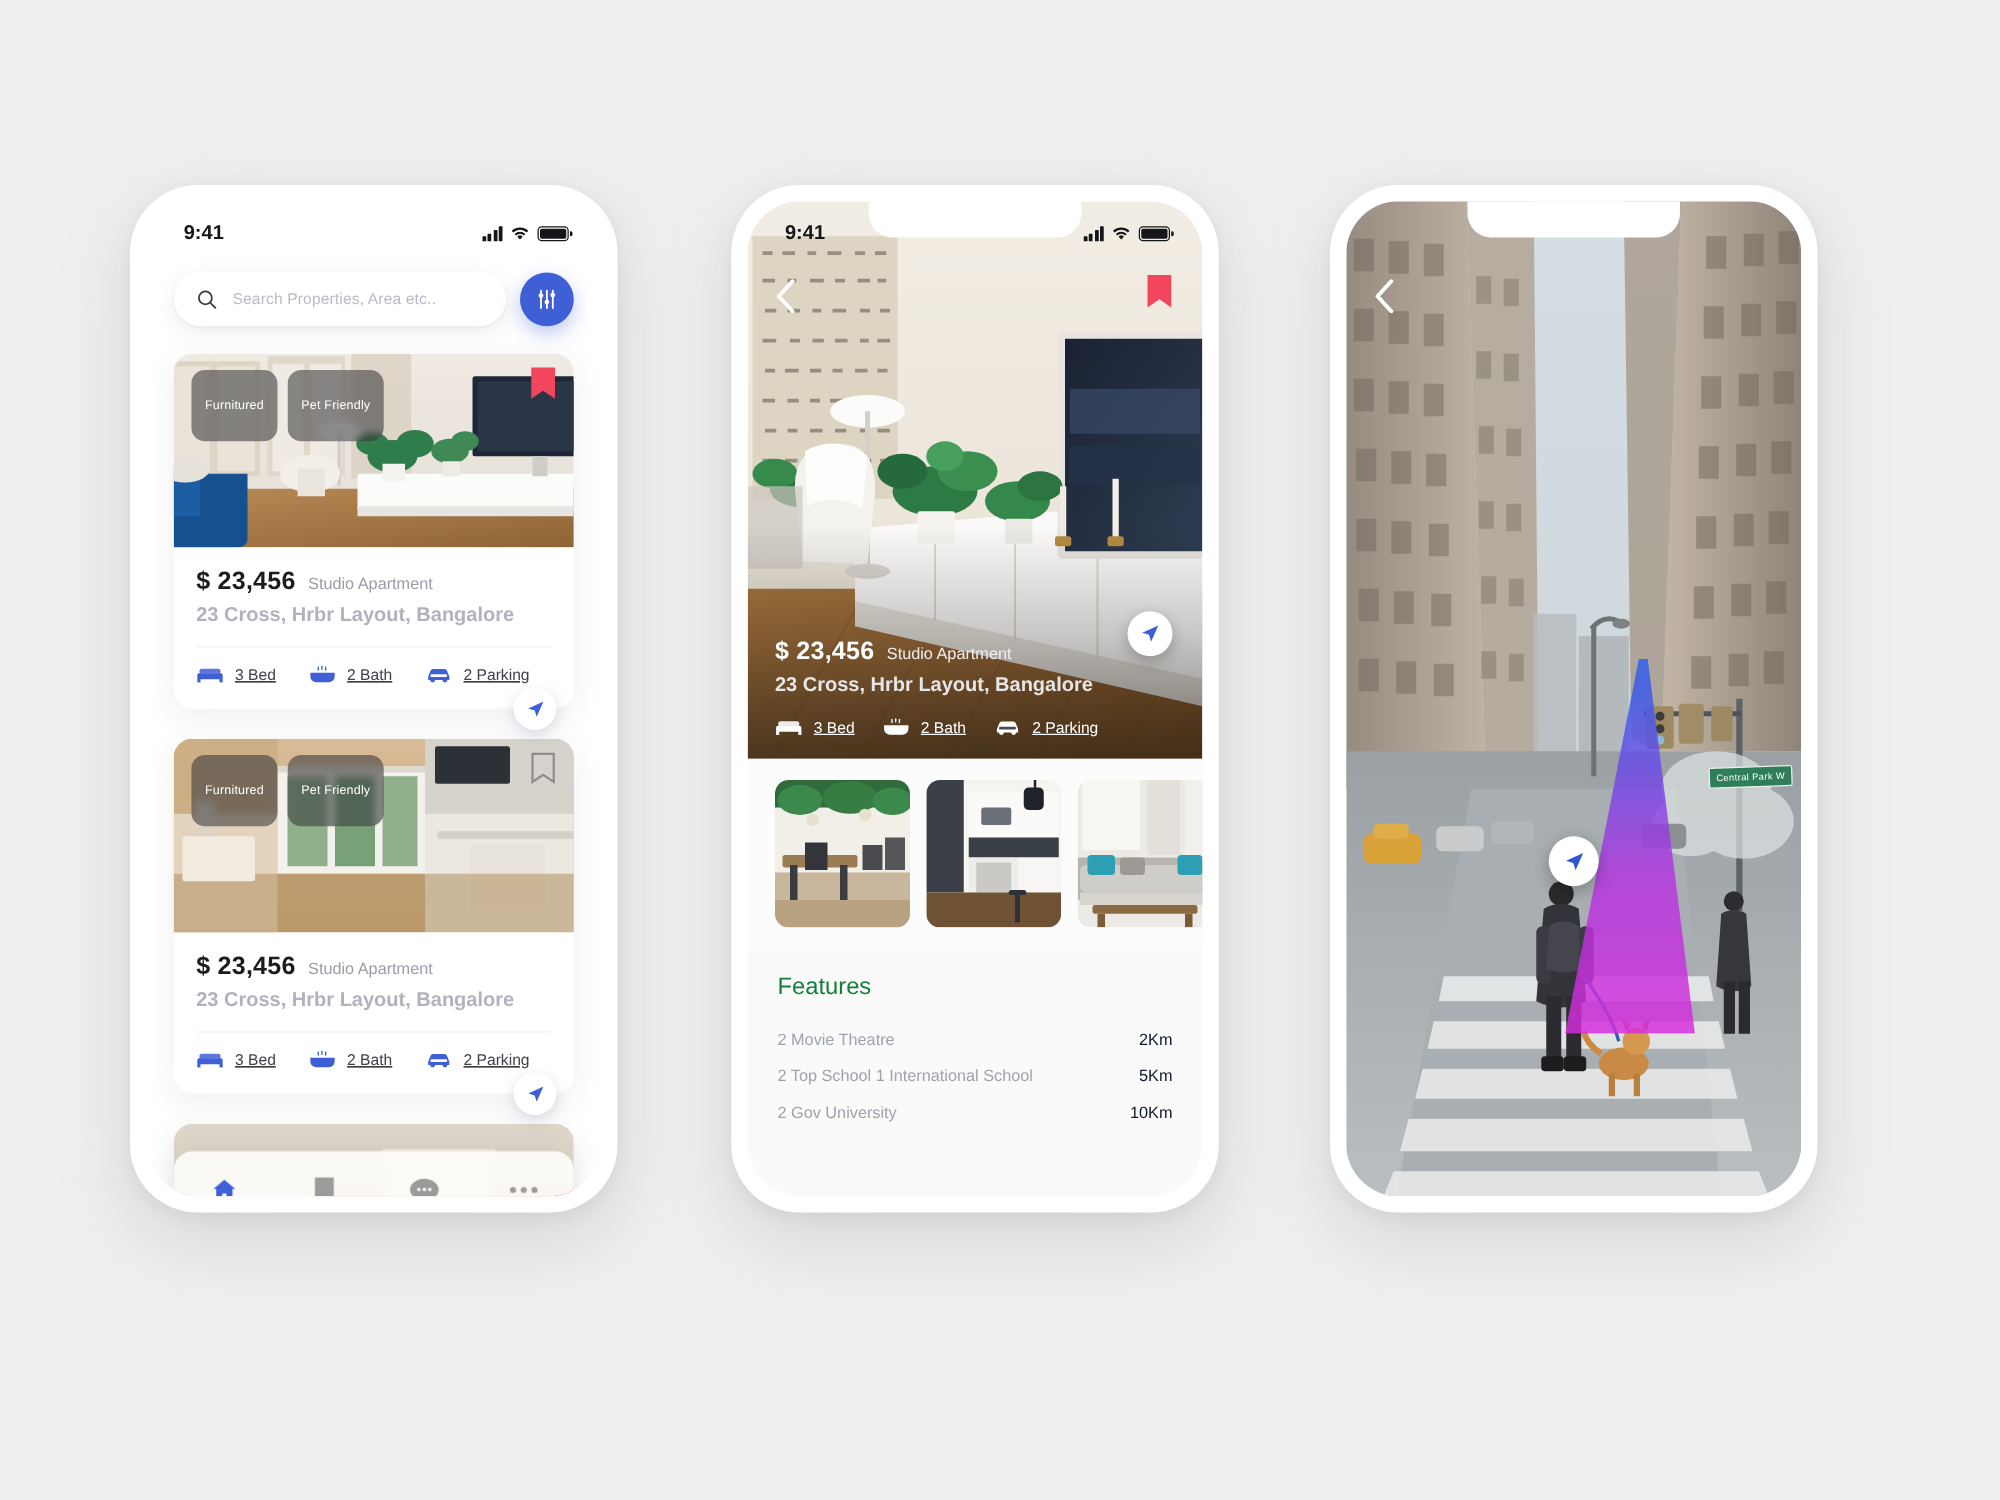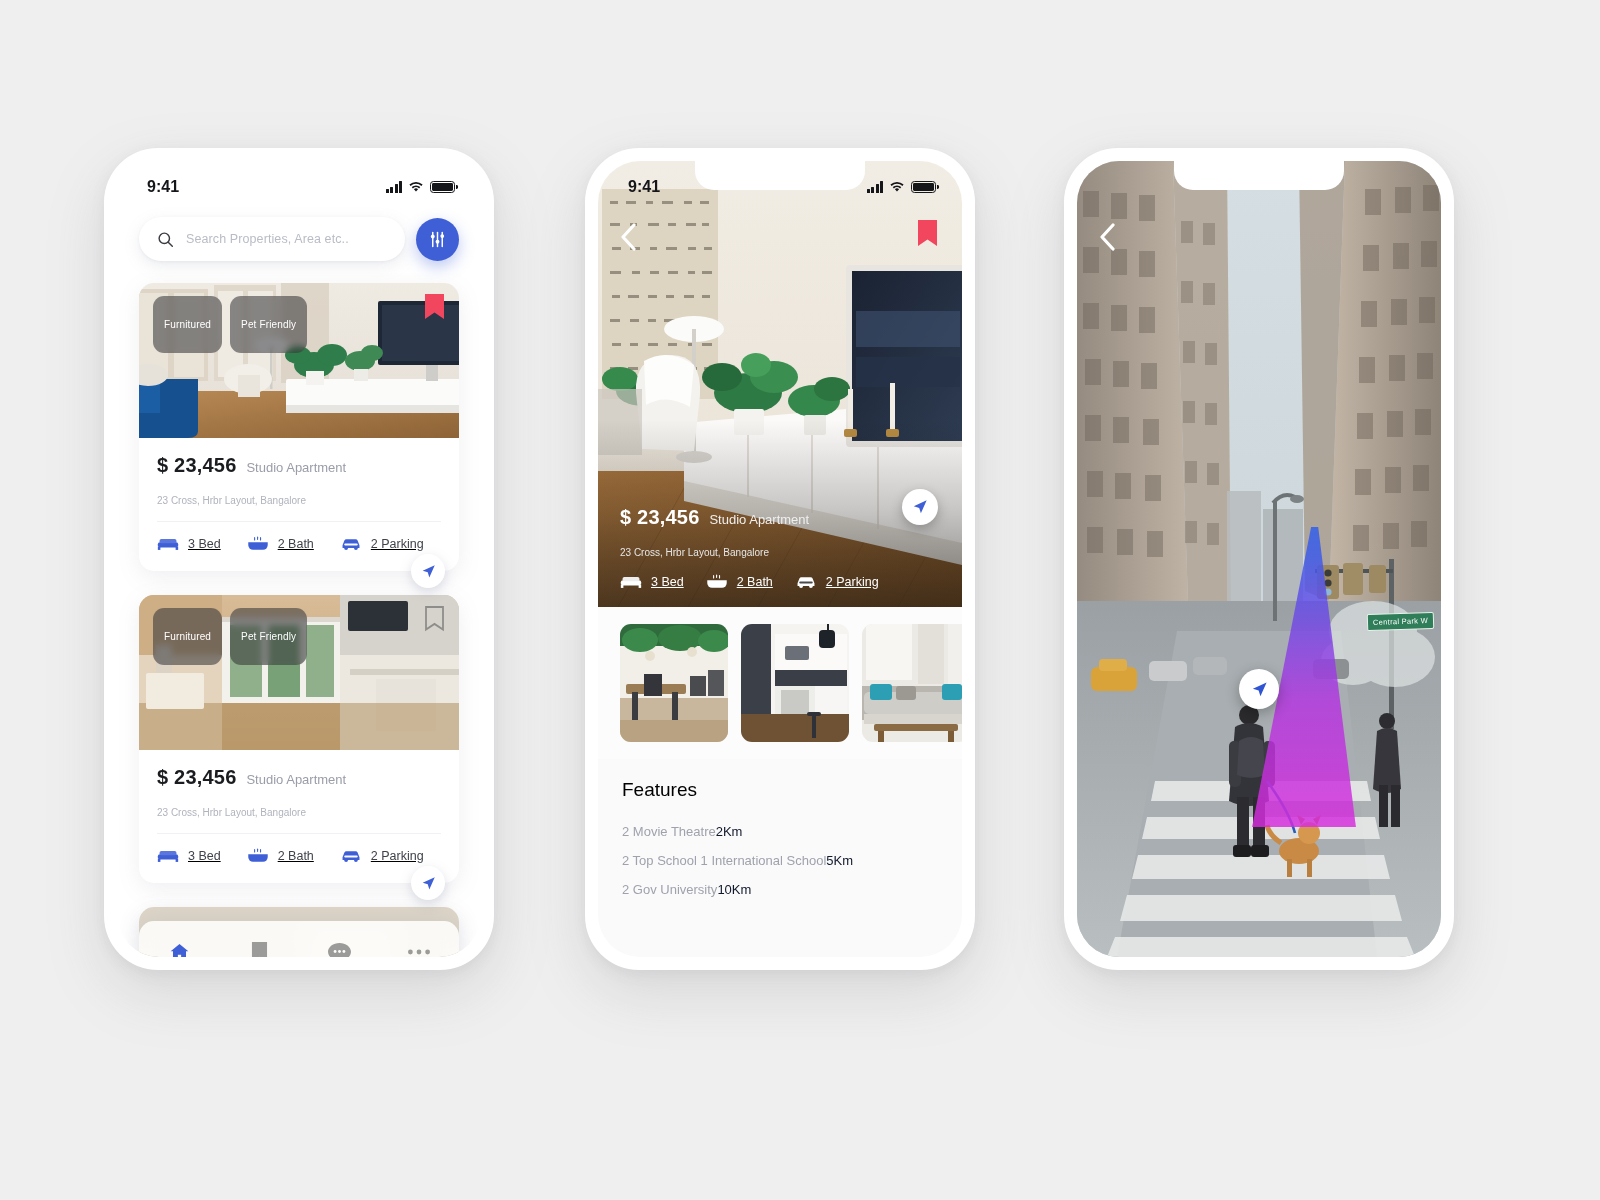--- a/index.html
+++ b/index.html
@@ -100,21 +100,21 @@
     position: absolute; right: 14px; bottom: -17px; z-index: 8;
     width: 34px; height: 34px; border-radius: 50%; background: #fff;
     display: flex; align-items: center; justify-content: center;
     box-shadow: 0 4px 12px rgba(120,125,150,.26);
     cursor: pointer;
   }
   .pcard-body { padding: 16px 18px 4px; }
   .price-line { display: flex; align-items: baseline; gap: 10px; }
   .price { font-size: 20px; font-weight: bold; color: #1b1c20; letter-spacing:.2px;}
   .ptype { font-size: 13px; color: #9a9da8; }
-  .paddr { font-size: 10px; color: #b0b3bd; margin-top: 18px; }
+  .paddr { font-size: 16px; color: #b0b3bd; margin-top: 7px; font-weight: bold; }
   .amen {
     display: flex; align-items: center; gap: 26px;
     border-top: 1px solid #f0f1f4; margin-top: 15px; padding: 14px 0 16px; text-decoration: underline;
   }
   .amen-item { display: flex; align-items: center; gap: 9px; font-size: 12.5px; color: #40424b; }
 
   .tabbar {
     position: absolute; left: 22px; right: 22px; bottom: -26px; height: 62px;
     background: rgba(253,252,250,.93); border-radius: 15px;
     box-shadow: 0 -4px 20px rgba(120,125,150,.14);
@@ -145,23 +145,23 @@
     box-shadow: 0 4px 12px rgba(0,0,0,.25); cursor: pointer;
   }
 
   .thumbs {
     display: flex; gap: 13px; padding: 17px 0 17px 22px;
     background: #fcfcfc; overflow: hidden;
   }
   .thumb { width: 108px; height: 118px; border-radius: 11px; overflow: hidden; flex: 0 0 auto; cursor: pointer; }
 
   .sheet { background: #fafafa; padding: 20px 24px 0; height: 100%; }
-  .sec-h { font-size: 19px; color: #000000; margin-bottom: 16px; }
+  .sec-h { font-size: 19px; color: #15803d; margin-bottom: 16px; }
   .feat-row {
-    display: flex; align-items: center;
+    display: flex; justify-content: space-between; align-items: center;
     padding: 7px 0; font-size: 13px;
   }
   .feat-name { color: #9fa2ac; }
   .feat-dist { color: #0f172a; }
 
   
   #phone-ar { left: 1064px; top: 148px; width: 390px; height: 822px; }
   .ar-wrap { position: relative; width: 100%; height: 100%; overflow: hidden; }
   .ar-beam2 {
     position: absolute; z-index: 7;

